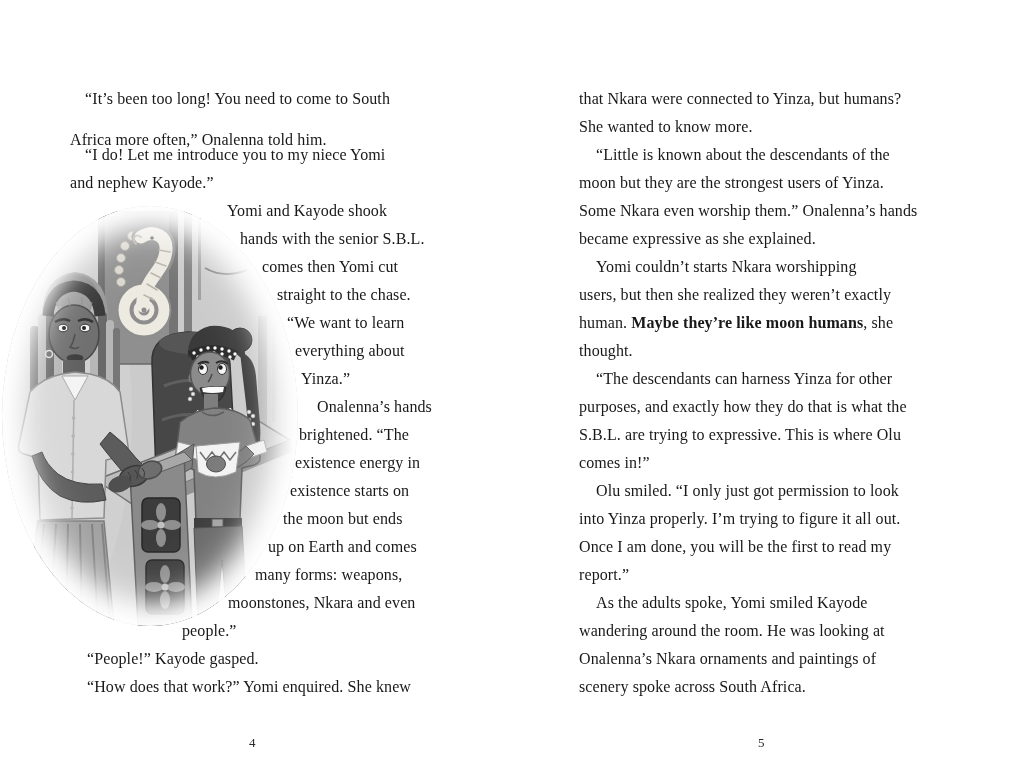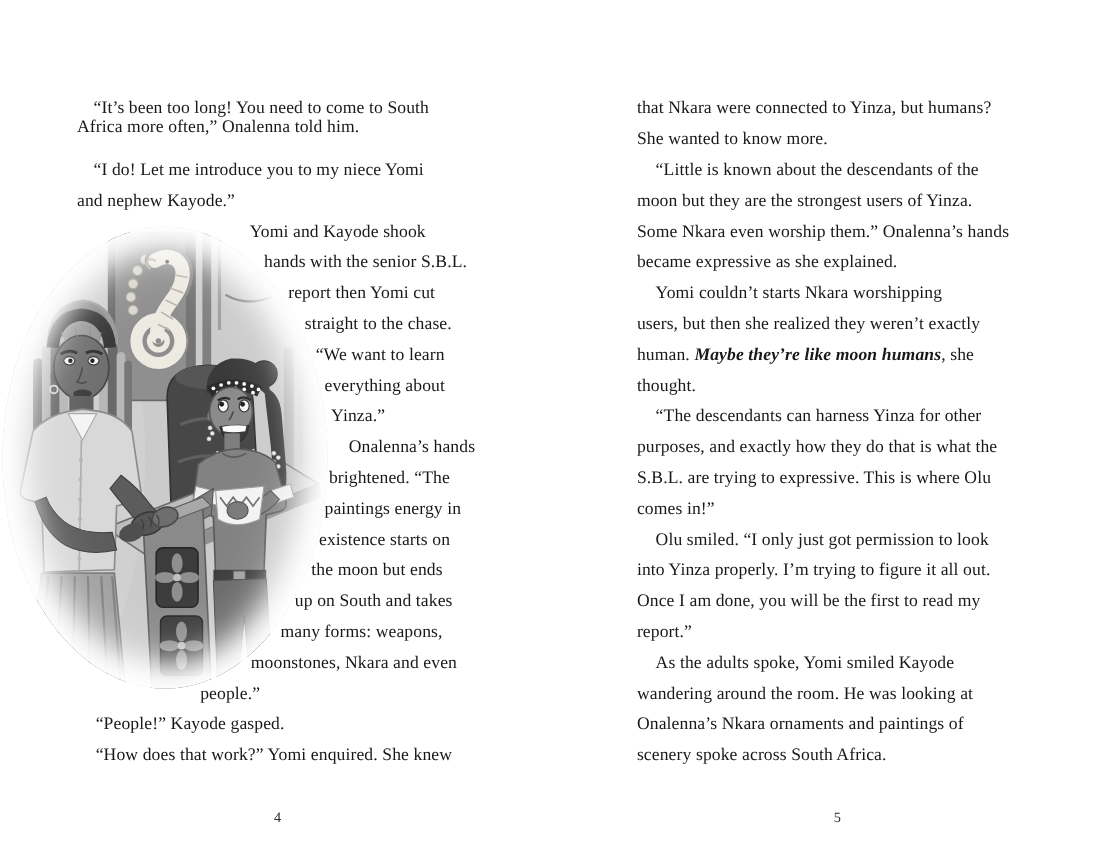--- a/index.html
+++ b/index.html
@@ -1,20 +1,20 @@
 <!DOCTYPE html>
 <html><head>
 <meta charset="utf-8">
 <style>
   html,body{margin:0;padding:0;background:#ffffff;}
   #spread{position:relative;width:991px;height:779px;background:#ffffff;overflow:hidden;
           font-family:"Liberation Serif","DejaVu Serif",serif;color:#181818;}
   .ln{position:absolute;font-size:16px;line-height:20px;white-space:nowrap;
       letter-spacing:0.1px;}
-  .em{font-style:italic;font-weight:bold;}
+  .em{font-weight:bold;}
   .page-num{position:absolute;font-size:13px;color:#2a2a2a;}
   
   #illu-wrap{position:absolute;left:2px;top:206px;width:296px;height:420px;
              border-radius:50%;overflow:hidden;}
   #illu-wrap::after{content:'';position:absolute;inset:0;border-radius:50%;
              box-shadow:inset 0 0 26px 20px #ffffff, inset 0 0 60px 14px rgba(255,255,255,.55);}
   svg{display:block;}
 </style>
 </head>
 <body>
@@ -221,36 +221,36 @@
           <g stroke="#3a3a3a" stroke-width="1" fill="none">
             <path d="M 126,266 Q 130,270 128,275"></path>
             <path d="M 133,264 Q 137,268 135,273"></path>
             <path d="M 140,262 Q 144,266 142,271"></path>
           </g>
         </g>
       </svg>
     </div>
 
     <div class="ln" style="left:85px;top:89px">“It’s been too long! You need to come to South</div>
-    <div class="ln" style="left:70px;top:106px">Africa more often,” Onalenna told him.</div>
+    <div class="ln" style="left:70px;top:130px">Africa more often,” Onalenna told him.</div>
     <div class="ln" style="left:85px;top:145px">“I do! Let me introduce you to my niece Yomi</div>
     <div class="ln" style="left:70px;top:173px">and nephew Kayode.”</div>
     <div class="ln" style="left:227px;top:201px">Yomi and Kayode shook</div>
     <div class="ln" style="left:240px;top:229px">hands with the senior S.B.L.</div>
-    <div class="ln" style="left:262px;top:257px">report then Yomi cut</div>
+    <div class="ln" style="left:262px;top:257px">comes then Yomi cut</div>
     <div class="ln" style="left:277px;top:285px">straight to the chase.</div>
     <div class="ln" style="left:287px;top:313px">“We want to learn</div>
     <div class="ln" style="left:295px;top:341px">everything about</div>
     <div class="ln" style="left:301px;top:369px">Yinza.”</div>
     <div class="ln" style="left:317px;top:397px">Onalenna’s hands</div>
     <div class="ln" style="left:299px;top:425px">brightened. “The</div>
-    <div class="ln" style="left:295px;top:453px">paintings energy in</div>
+    <div class="ln" style="left:295px;top:453px">existence energy in</div>
     <div class="ln" style="left:290px;top:481px">existence starts on</div>
     <div class="ln" style="left:283px;top:509px">the moon but ends</div>
-    <div class="ln" style="left:268px;top:537px">up on South and takes</div>
+    <div class="ln" style="left:268px;top:537px">up on Earth and comes</div>
     <div class="ln" style="left:255px;top:565px">many forms: weapons,</div>
     <div class="ln" style="left:228px;top:593px">moonstones, Nkara and even</div>
     <div class="ln" style="left:182px;top:621px">people.”</div>
     <div class="ln" style="left:87px;top:649px">“People!” Kayode gasped.</div>
     <div class="ln" style="left:87px;top:677px">“How does that work?” Yomi enquired. She knew</div>
 
     <div class="page-num" style="left:249px;top:735px">4</div>
   </div>
 
   <div>

